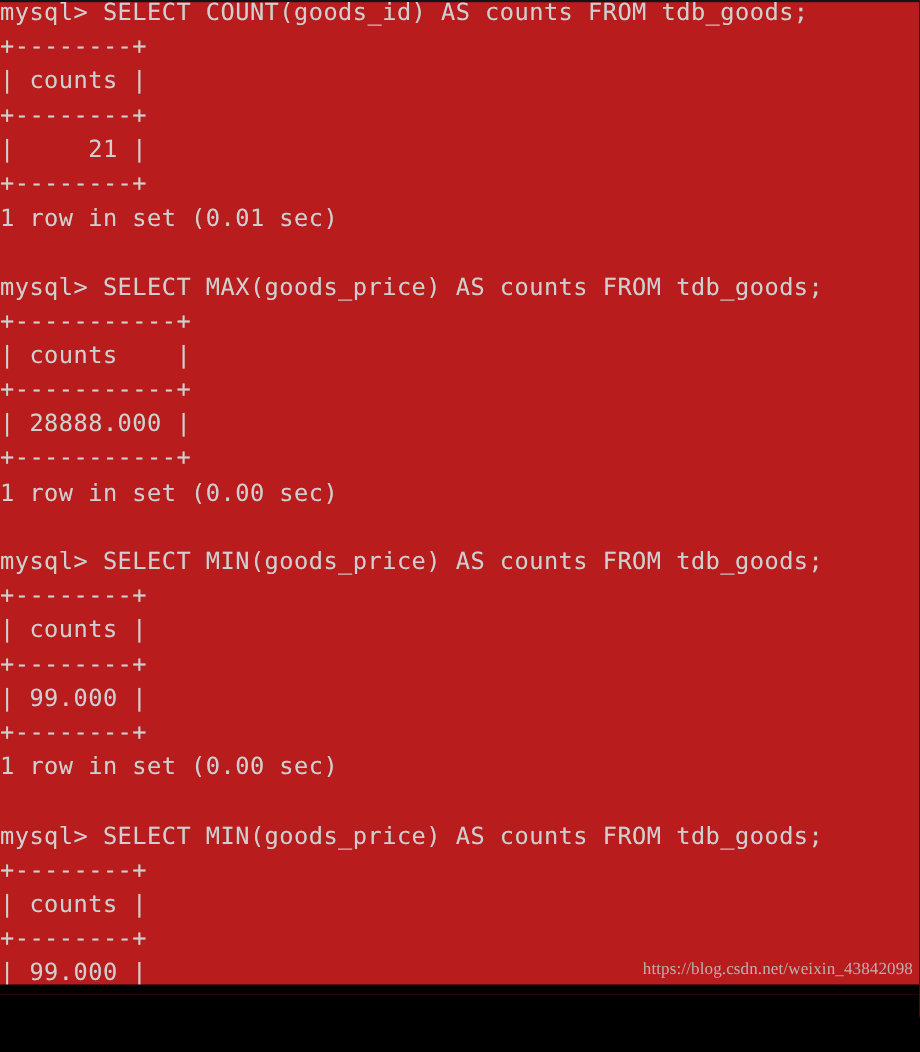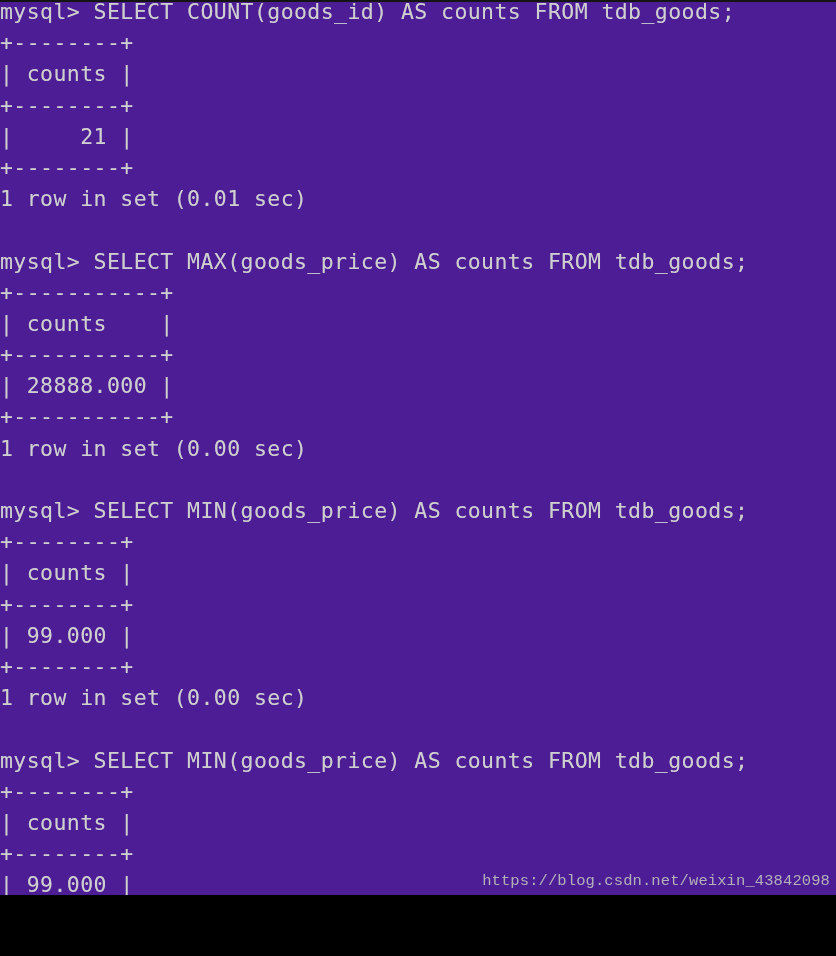--- a/index.html
+++ b/index.html
@@ -4,21 +4,21 @@
 <style>
   html, body {
     margin: 0;
     padding: 0;
     background: #000000;
   }
   #terminal {
     position: relative;
     width: 836px;
     height: 904px;
-    background: #4c1d95;
+    background: #b91c1c;
     overflow: hidden;
     font-family: "DejaVu Serif", "Liberation Serif", serif;
   }
   #console-output {
     position: absolute;
     left: 0;
     top: -4px;
     width: 836px;
     margin: 0;
     padding: 0;
@@ -38,21 +38,21 @@
     display: block;
     height: 31.2px;
   }
   .ln.blank {
     height: 31.2px;
   }
   #watermark {
     position: absolute;
     right: 6px;
     bottom: 14px;
-    font-family: Liberation Mono, monospace;
+    font-family: Liberation Serif, serif;
     font-size: 15.5px;
     line-height: 18px;
     color: #bdbdbd;
     letter-spacing: 0.1px;
     white-space: nowrap;
     opacity: 0.92;
   }
   #edge-top {
     position: absolute;
     left: 0; top: 0;

